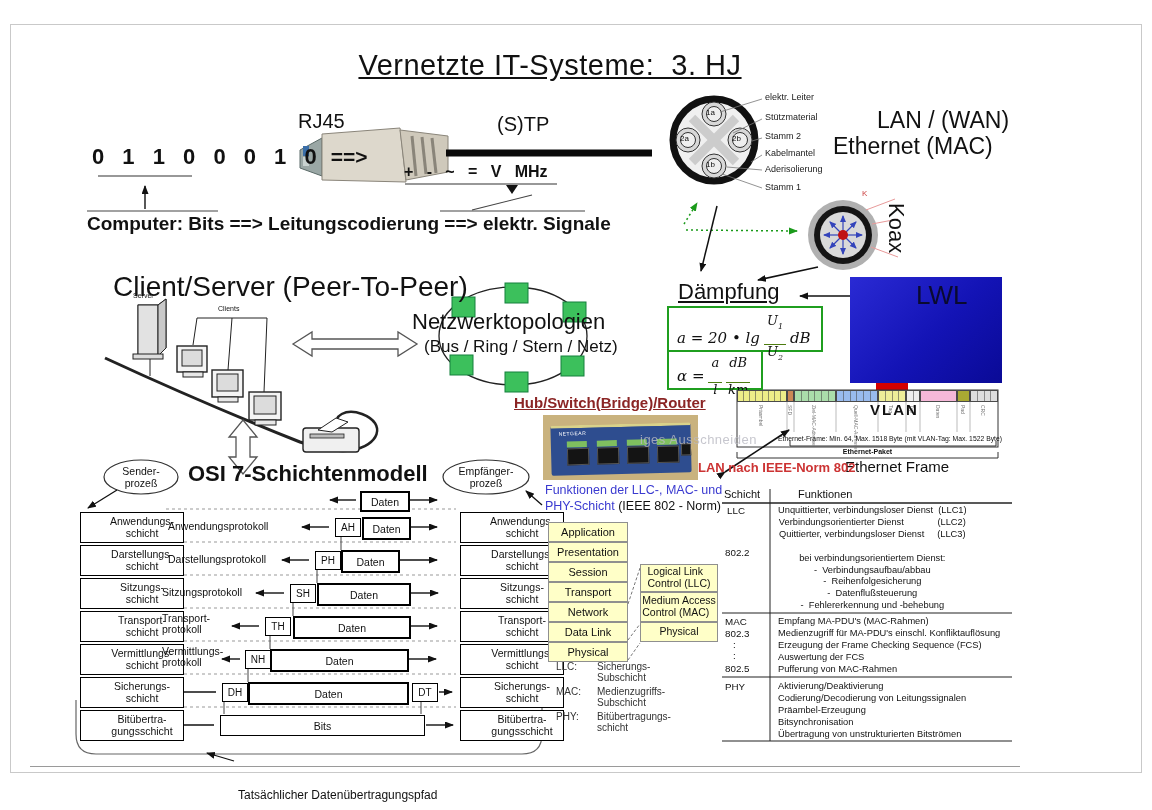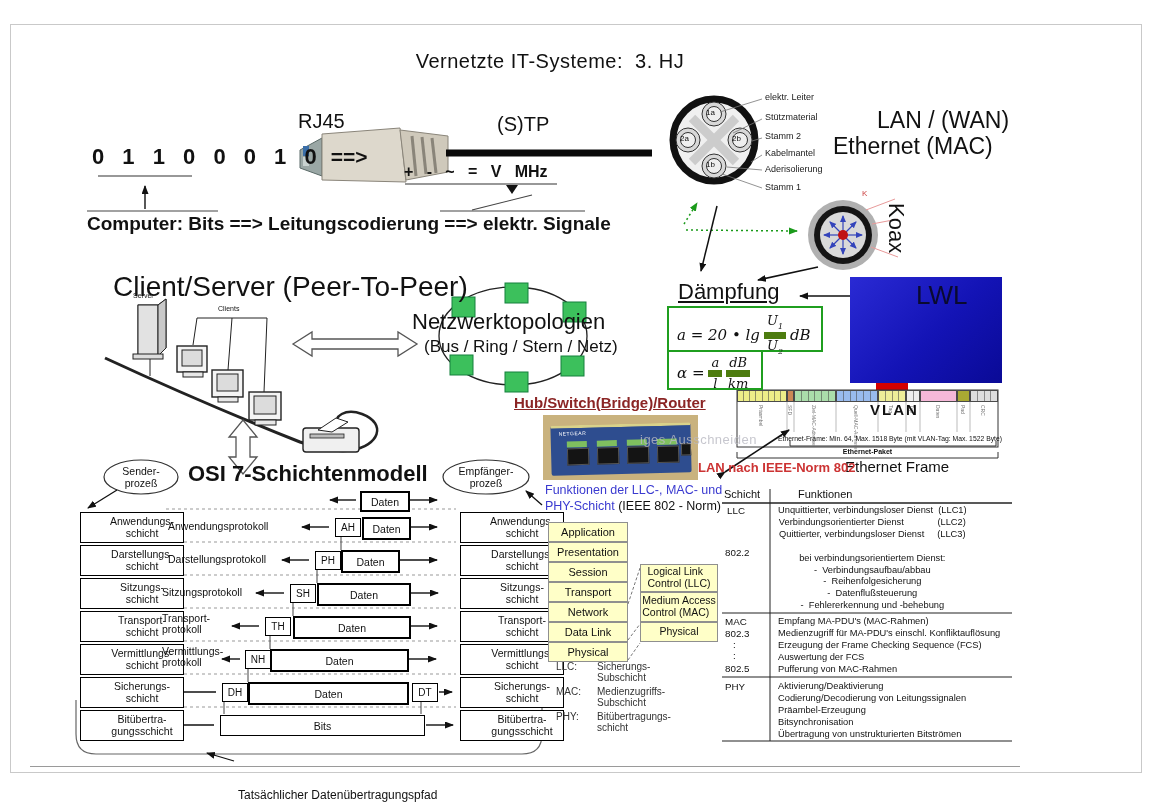--- a/index.html
+++ b/index.html
@@ -3,29 +3,29 @@
 <meta charset="utf-8">
 <style>
   html,body{margin:0;padding:0;background:#fff;}
   #canvas{position:relative;width:1152px;height:810px;background:#fff;overflow:hidden;
           font-family:"Liberation Sans",sans-serif;color:#111;}
   .t{position:absolute;white-space:pre;line-height:1.1;}
   .c{text-align:center;}
   svg.art{position:absolute;left:0;top:0;pointer-events:none;}
   .pageborder{position:absolute;left:10px;top:24px;width:1130px;height:747px;border:1px solid #c9c9c9;}
   .botrule{position:absolute;left:30px;top:766px;width:990px;height:1px;background:#9a9a9a;}
-  .title{font-size:20px;letter-spacing:.5px;}
+  .title{font-size:29px;letter-spacing:.5px;text-decoration:underline;}
   .bits{font-weight:bold;font-size:22px;letter-spacing:6px;}
   .bigarrow{font-weight:bold;font-size:21px;letter-spacing:0;}
   .lanlabel{font-size:23px;}
   .tinylab{font-size:9px;color:#222;}
   .greenbox{position:absolute;border:2px solid #1f9e1f;background:#fff;}
   .formula{font-style:italic;font-family:"DejaVu Serif",serif;font-size:15px;display:flex;align-items:center;gap:4px;}
   .frac{display:inline-flex;flex-direction:column;align-items:center;line-height:1;font-size:13px;}
-  .frac .num{border-bottom:7px solid #4d7c0f;padding:0 3px 1px;}
+  .frac .num{border-bottom:1px solid #4d7c0f;padding:0 3px 13px;}
   .frac sub{font-size:8px;}
   .osibox{position:absolute;width:82px;height:29px;border:1.5px solid #000;background:#fff;
           font-size:10.5px;line-height:1.1;display:flex;align-items:center;justify-content:center;
           text-align:center;white-space:pre-line;padding-left:20px;}
   .hbox{position:absolute;width:24px;height:17px;border:1px solid #000;background:#fff;font-size:10px;
         display:flex;align-items:center;justify-content:center;}
   .dbox{position:absolute;height:19px;border:2px solid #000;background:#fff;font-size:10.5px;
         display:flex;align-items:center;justify-content:center;}
   .osiprot{position:absolute;font-size:10.5px;line-height:1.08;white-space:pre-line;}
   .stackbox{position:absolute;left:548px;width:80px;height:20px;background:#ffffc8;border:1px solid #8f8f8f;

